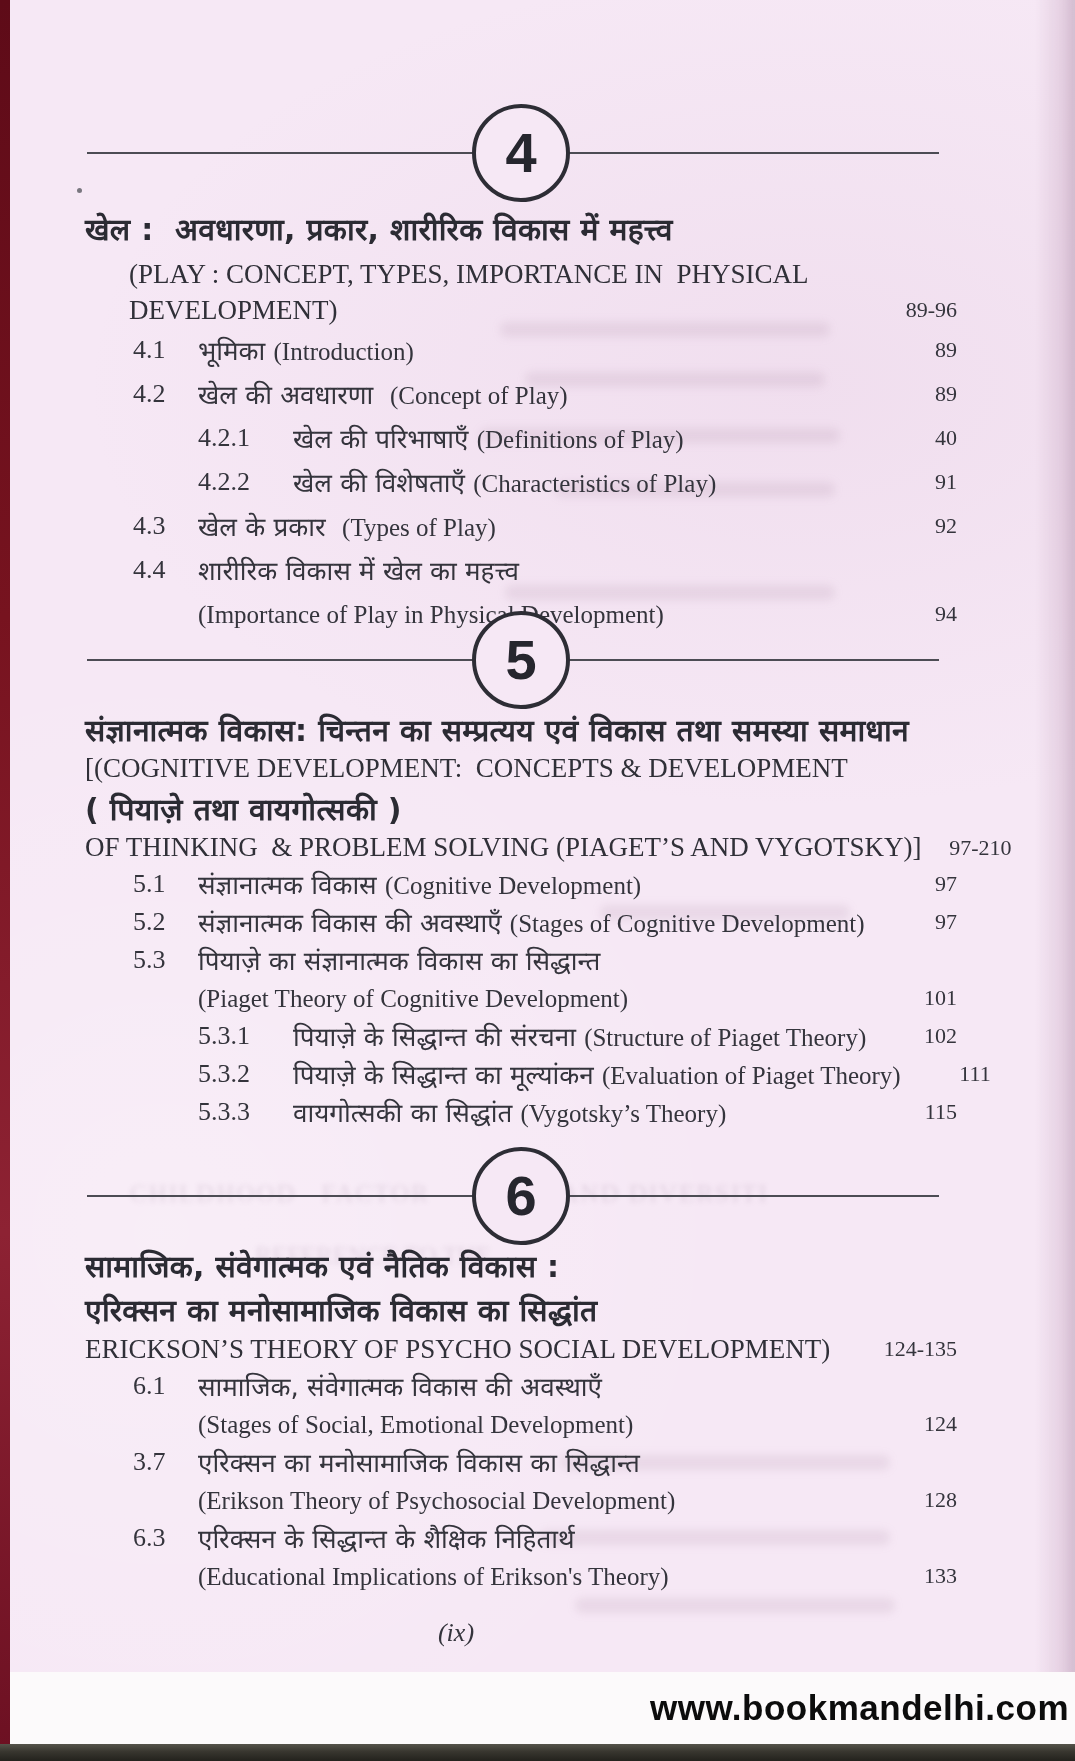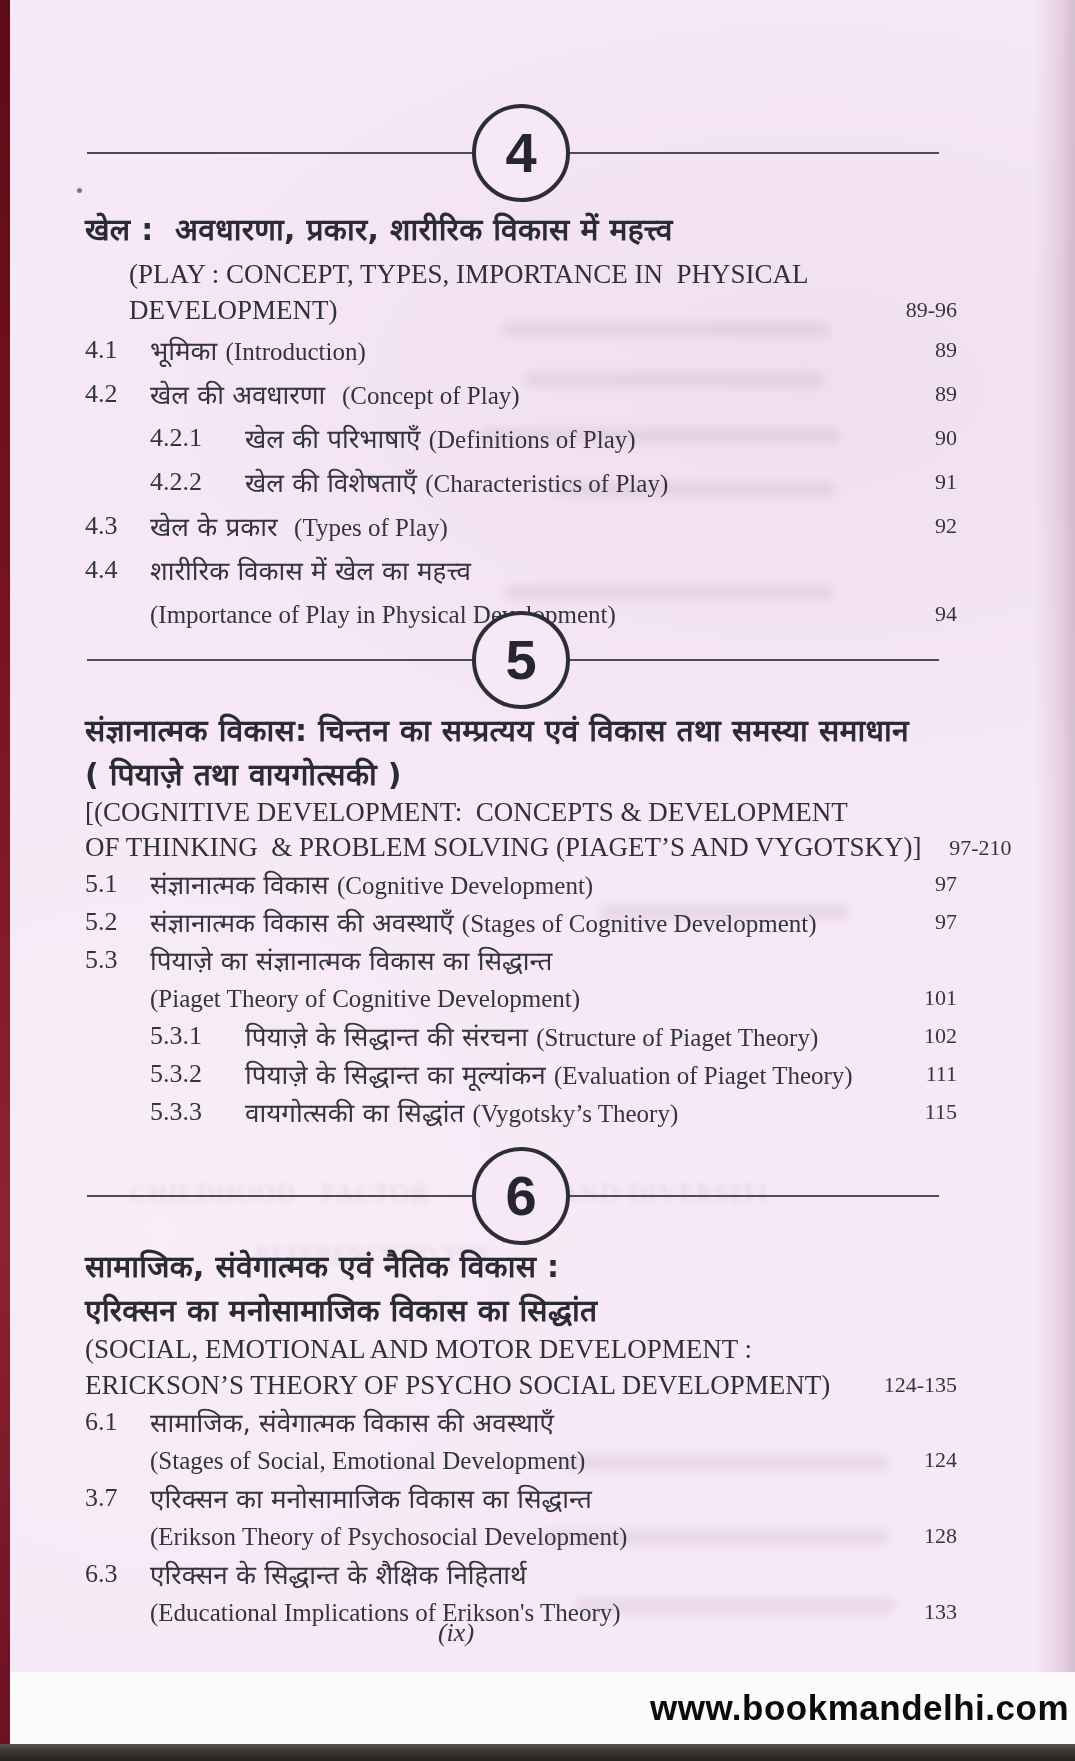--- a/index.html
+++ b/index.html
@@ -79,21 +79,21 @@
     width:90px;height:90px;border:4px solid #2d2d35;border-radius:50%;
     background:var(--page-background);
     display:flex;align-items:center;justify-content:center;
   }
   .divider .chnum{
     font-family:"Liberation Sans",sans-serif;font-weight:bold;
     font-size:56px;color:#26262e;line-height:1;
   }
 
   .row{display:flex;align-items:center;white-space:pre;}
-  .colnum{flex:0 0 65px;font-family:"Liberation Serif",serif;font-size:26px;}
+  .colnum{flex:0 0 65px;font-family:"Liberation Serif",serif;font-size:26px;margin-left:48px;}
   .ind2 .colnum{flex:0 0 65px;}
   .ind2 .colnum2{flex:0 0 95px;font-family:"Liberation Serif",serif;font-size:26px;}
   .coltext{font-size:26px;}
   .coltext .lat{font-family:"Liberation Serif",serif;font-size:25px;}
   .colpage{margin-left:auto;font-family:"Liberation Serif",serif;font-size:22px;text-align:right;min-width:90px;}
 
   .row.hi-title{font-weight:bold;}
   .row.hi-title .coltext{font-size:30px;letter-spacing:.3px;color:#2b2b33;}
   .row.en-title .coltext,
   .row.en-title .coltext .lat{font-family:"Liberation Serif",serif;font-size:27px;color:#303038;}
@@ -160,39 +160,39 @@
       <div class="circle">
         <span class="chnum">4</span>
       </div>
     </div>
     <div class="rows">
           <div class="row hi-title"><span class="coltext">खेल :  अवधारणा, प्रकार, शारीरिक विकास में महत्त्व</span><span class="colpage"></span></div>
           <div class="row en-title"><span class="coltext"><span class="lat">(PLAY : CONCEPT, TYPES, IMPORTANCE IN  PHYSICAL</span></span><span class="colpage"></span></div>
           <div class="row en-title"><span class="coltext">DEVELOPMENT)</span><span class="colpage">89-96</span></div>
           <div class="row entry"><span class="colnum">4.1</span><span class="coltext">भूमिका <span class="lat">(Introduction)</span></span><span class="colpage">89</span></div>
           <div class="row entry"><span class="colnum">4.2</span><span class="coltext">खेल की अवधारणा  <span class="lat">(Concept of Play)</span></span><span class="colpage">89</span></div>
-          <div class="row entry ind2"><span class="colnum"></span><span class="colnum2">4.2.1</span><span class="coltext">खेल की परिभाषाएँ <span class="lat">(Definitions of Play)</span></span><span class="colpage">90</span></div>
+          <div class="row entry ind2"><span class="colnum"></span><span class="colnum2">4.2.1</span><span class="coltext">खेल की परिभाषाएँ <span class="lat">(Definitions of Play)</span></span><span class="colpage">40</span></div>
           <div class="row entry ind2"><span class="colnum"></span><span class="colnum2">4.2.2</span><span class="coltext">खेल की विशेषताएँ <span class="lat">(Characteristics of Play)</span></span><span class="colpage">91</span></div>
           <div class="row entry"><span class="colnum">4.3</span><span class="coltext">खेल के प्रकार  <span class="lat">(Types of Play)</span></span><span class="colpage">92</span></div>
           <div class="row entry"><span class="colnum">4.4</span><span class="coltext">शारीरिक विकास में खेल का महत्त्व</span><span class="colpage"></span></div>
           <div class="row entry"><span class="colnum"></span><span class="coltext"><span class="lat">(Importance of Play in Physical Development)</span></span><span class="colpage">94</span></div>
         </div>
   </section>
 
   <section class="chapter chapter-5">
     <div class="divider">
       <div class="line"></div>
       <div class="circle">
         <span class="chnum">5</span>
       </div>
     </div>
     <div class="rows">
           <div class="row hi-title"><span class="coltext">संज्ञानात्मक विकास: चिन्तन का सम्प्रत्यय एवं विकास तथा समस्या समाधान</span><span class="colpage"></span></div>
+          <div class="row en-title"><span class="coltext"><span class="lat">[(COGNITIVE DEVELOPMENT:  CONCEPTS &amp; DEVELOPMENT</span></span><span class="colpage"></span></div>
           <div class="row hi-title"><span class="coltext">( पियाज़े तथा वायगोत्सकी )</span><span class="colpage"></span></div>
-          <div class="row en-title"><span class="coltext"><span class="lat">[(COGNITIVE DEVELOPMENT:  CONCEPTS &amp; DEVELOPMENT</span></span><span class="colpage"></span></div>
           <div class="row en-title"><span class="coltext">OF THINKING  &amp; PROBLEM SOLVING <span class="lat">(PIAGET’S AND VYGOTSKY)]</span></span><span class="colpage">97-210</span></div>
           <div class="row entry"><span class="colnum">5.1</span><span class="coltext">संज्ञानात्मक विकास <span class="lat">(Cognitive Development)</span></span><span class="colpage">97</span></div>
           <div class="row entry"><span class="colnum">5.2</span><span class="coltext">संज्ञानात्मक विकास की अवस्थाएँ <span class="lat">(Stages of Cognitive Development)</span></span><span class="colpage">97</span></div>
           <div class="row entry"><span class="colnum">5.3</span><span class="coltext">पियाज़े का संज्ञानात्मक विकास का सिद्धान्त</span><span class="colpage"></span></div>
           <div class="row entry"><span class="colnum"></span><span class="coltext"><span class="lat">(Piaget Theory of Cognitive Development)</span></span><span class="colpage">101</span></div>
           <div class="row entry ind2"><span class="colnum"></span><span class="colnum2">5.3.1</span><span class="coltext">पियाज़े के सिद्धान्त की संरचना <span class="lat">(Structure of Piaget Theory)</span></span><span class="colpage">102</span></div>
           <div class="row entry ind2"><span class="colnum"></span><span class="colnum2">5.3.2</span><span class="coltext">पियाज़े के सिद्धान्त का मूल्यांकन <span class="lat">(Evaluation of Piaget Theory)</span></span><span class="colpage">111</span></div>
           <div class="row entry ind2"><span class="colnum"></span><span class="colnum2">5.3.3</span><span class="coltext">वायगोत्सकी का सिद्धांत <span class="lat">(Vygotsky’s Theory)</span></span><span class="colpage">115</span></div>
         </div>
   </section>
@@ -200,21 +200,20 @@
   <section class="chapter chapter-6">
     <div class="divider">
       <div class="line"></div>
       <div class="circle">
         <span class="chnum">6</span>
       </div>
     </div>
     <div class="rows">
           <div class="row hi-title"><span class="coltext">सामाजिक, संवेगात्मक एवं नैतिक विकास :</span><span class="colpage"></span></div>
           <div class="row hi-title"><span class="coltext">एरिक्सन का मनोसामाजिक विकास का सिद्धांत</span><span class="colpage"></span></div>
-          <div class="row en-title"><span class="coltext"><span class="lat">(SOCIAL, EMOTIONAL AND MOTOR DEVELOPMENT :</span></span><span class="colpage"></span></div>
           <div class="row en-title"><span class="coltext">ERICKSON’S THEORY OF PSYCHO SOCIAL DEVELOPMENT)</span><span class="colpage">124-135</span></div>
           <div class="row entry"><span class="colnum">6.1</span><span class="coltext">सामाजिक, संवेगात्मक विकास की अवस्थाएँ</span><span class="colpage"></span></div>
           <div class="row entry"><span class="colnum"></span><span class="coltext"><span class="lat">(Stages of Social, Emotional Development)</span></span><span class="colpage">124</span></div>
           <div class="row entry"><span class="colnum">3.7</span><span class="coltext">एरिक्सन का मनोसामाजिक विकास का सिद्धान्त</span><span class="colpage"></span></div>
           <div class="row entry"><span class="colnum"></span><span class="coltext"><span class="lat">(Erikson Theory of Psychosocial Development)</span></span><span class="colpage">128</span></div>
           <div class="row entry"><span class="colnum">6.3</span><span class="coltext">एरिक्सन के सिद्धान्त के शैक्षिक निहितार्थ</span><span class="colpage"></span></div>
           <div class="row entry"><span class="colnum"></span><span class="coltext"><span class="lat">(Educational Implications of Erikson's Theory)</span></span><span class="colpage">133</span></div>
         </div>
   </section>
 </main>

